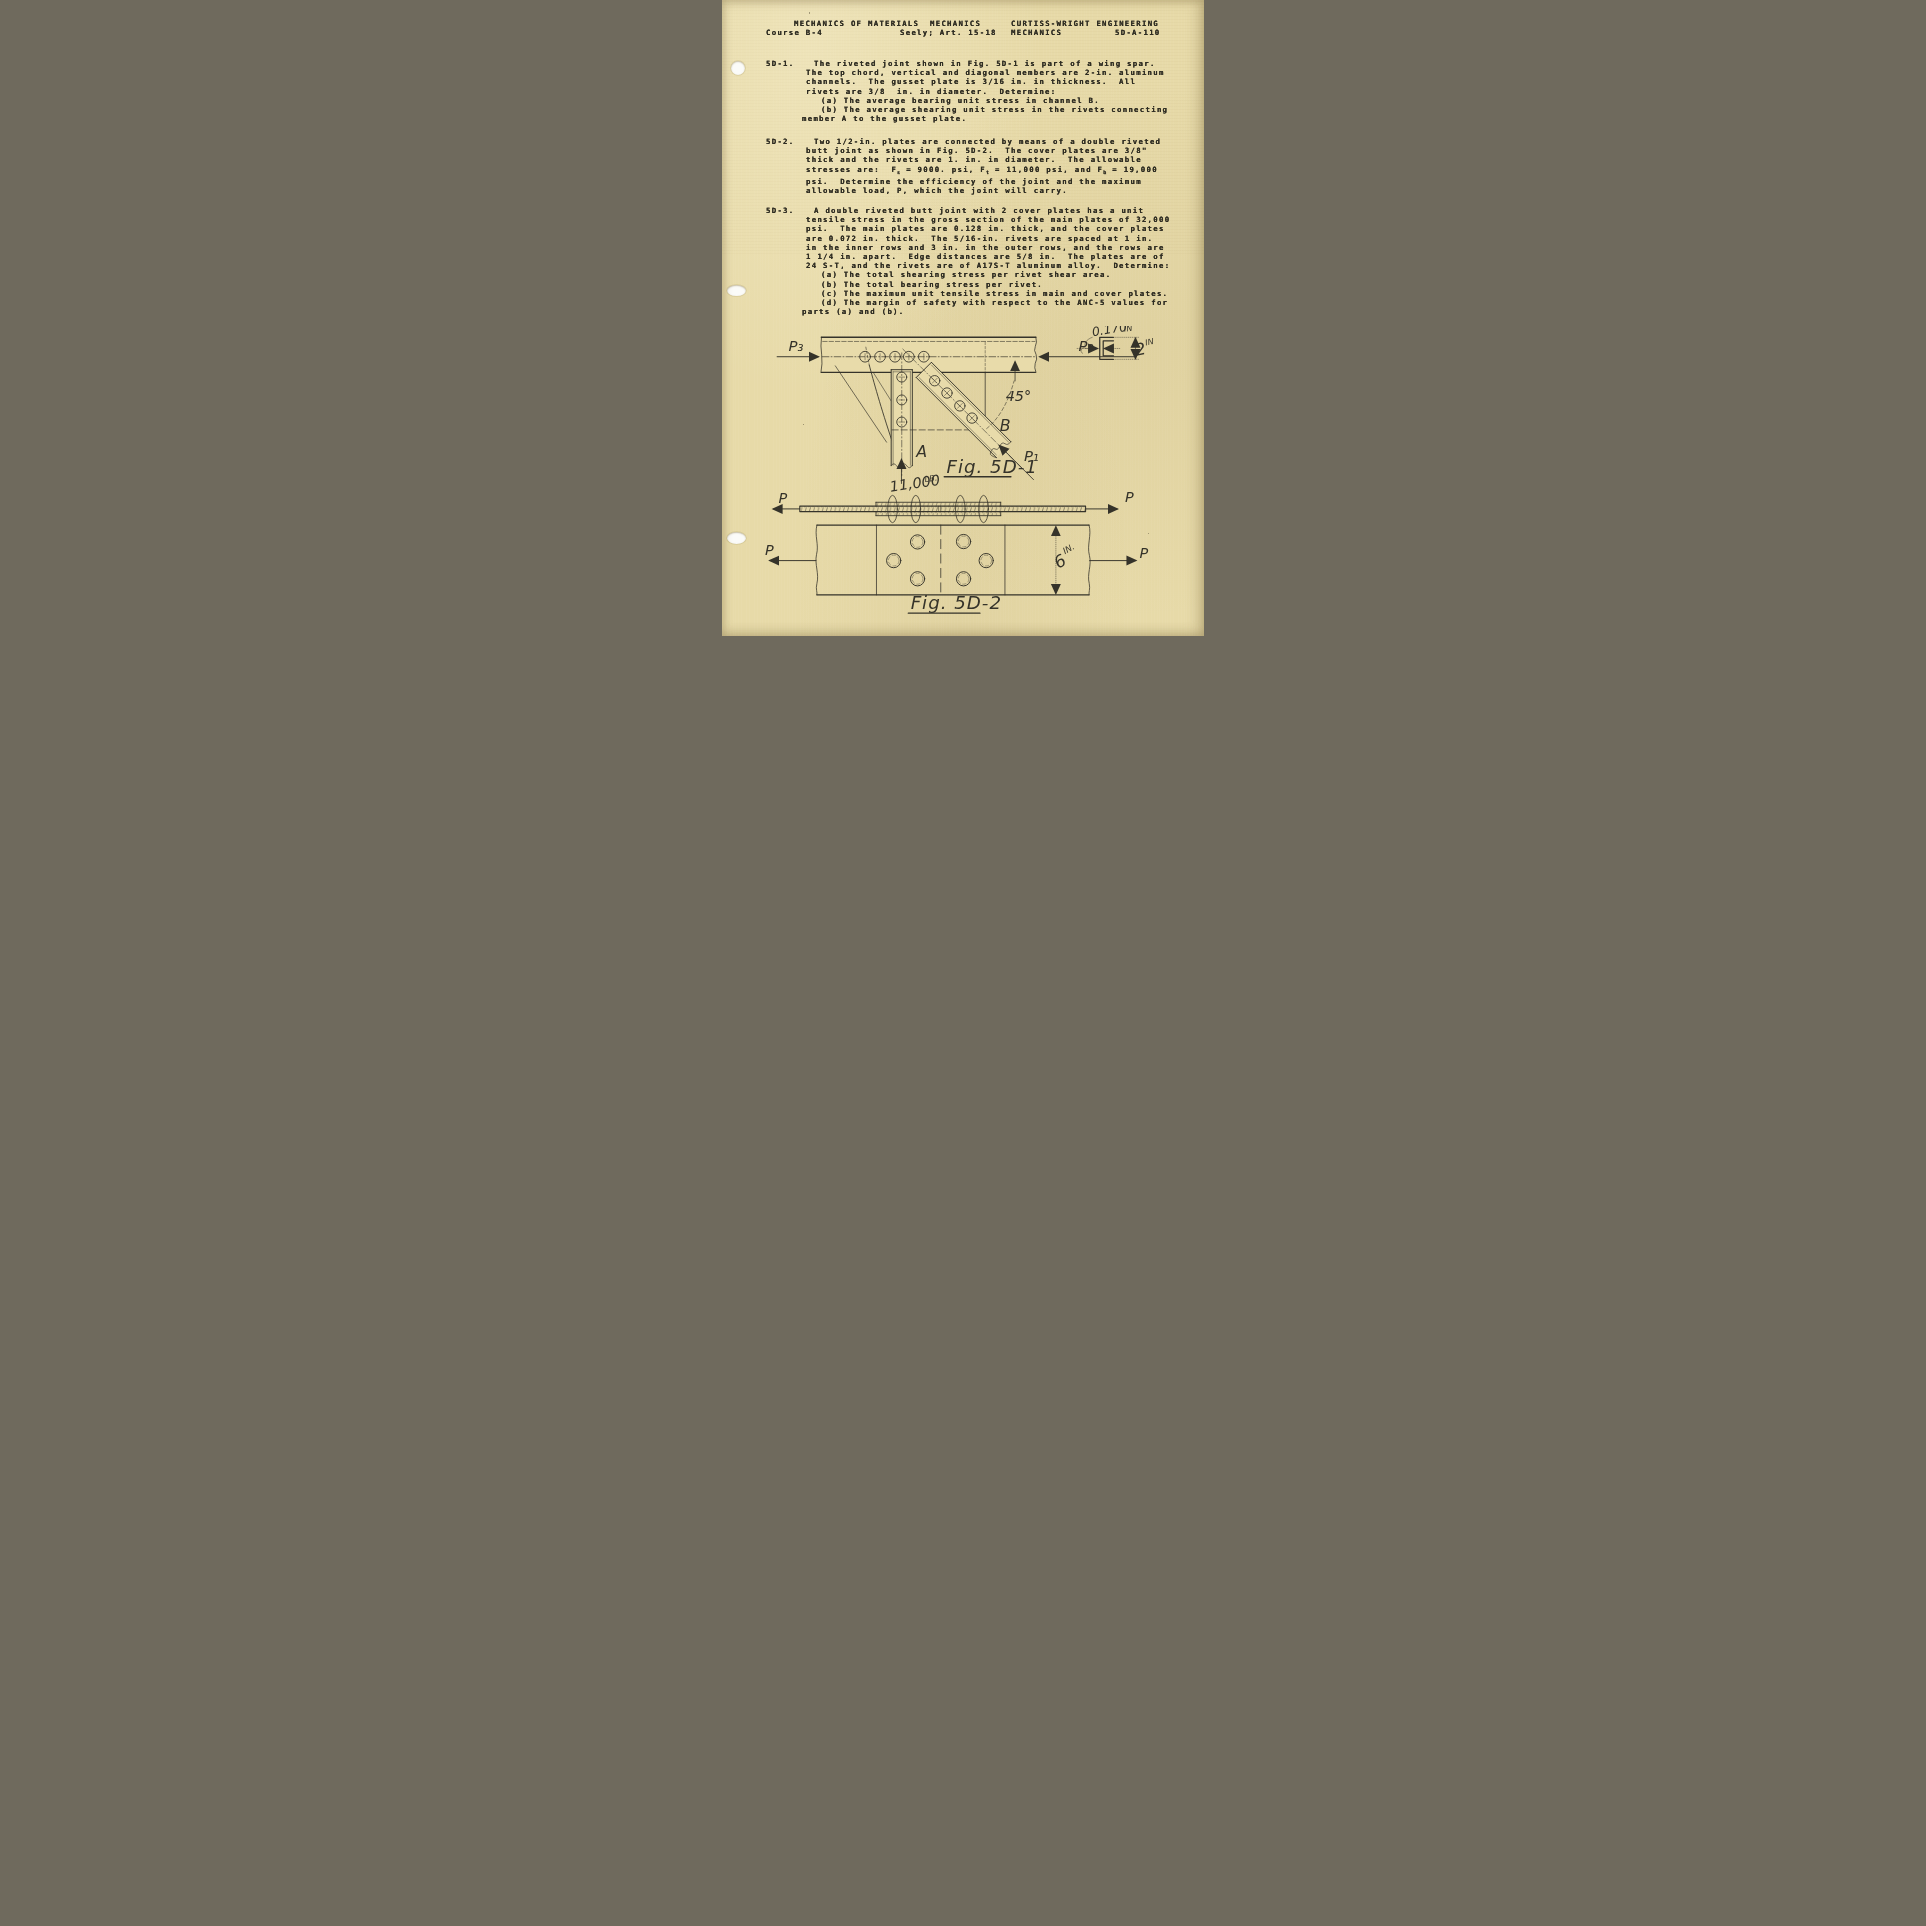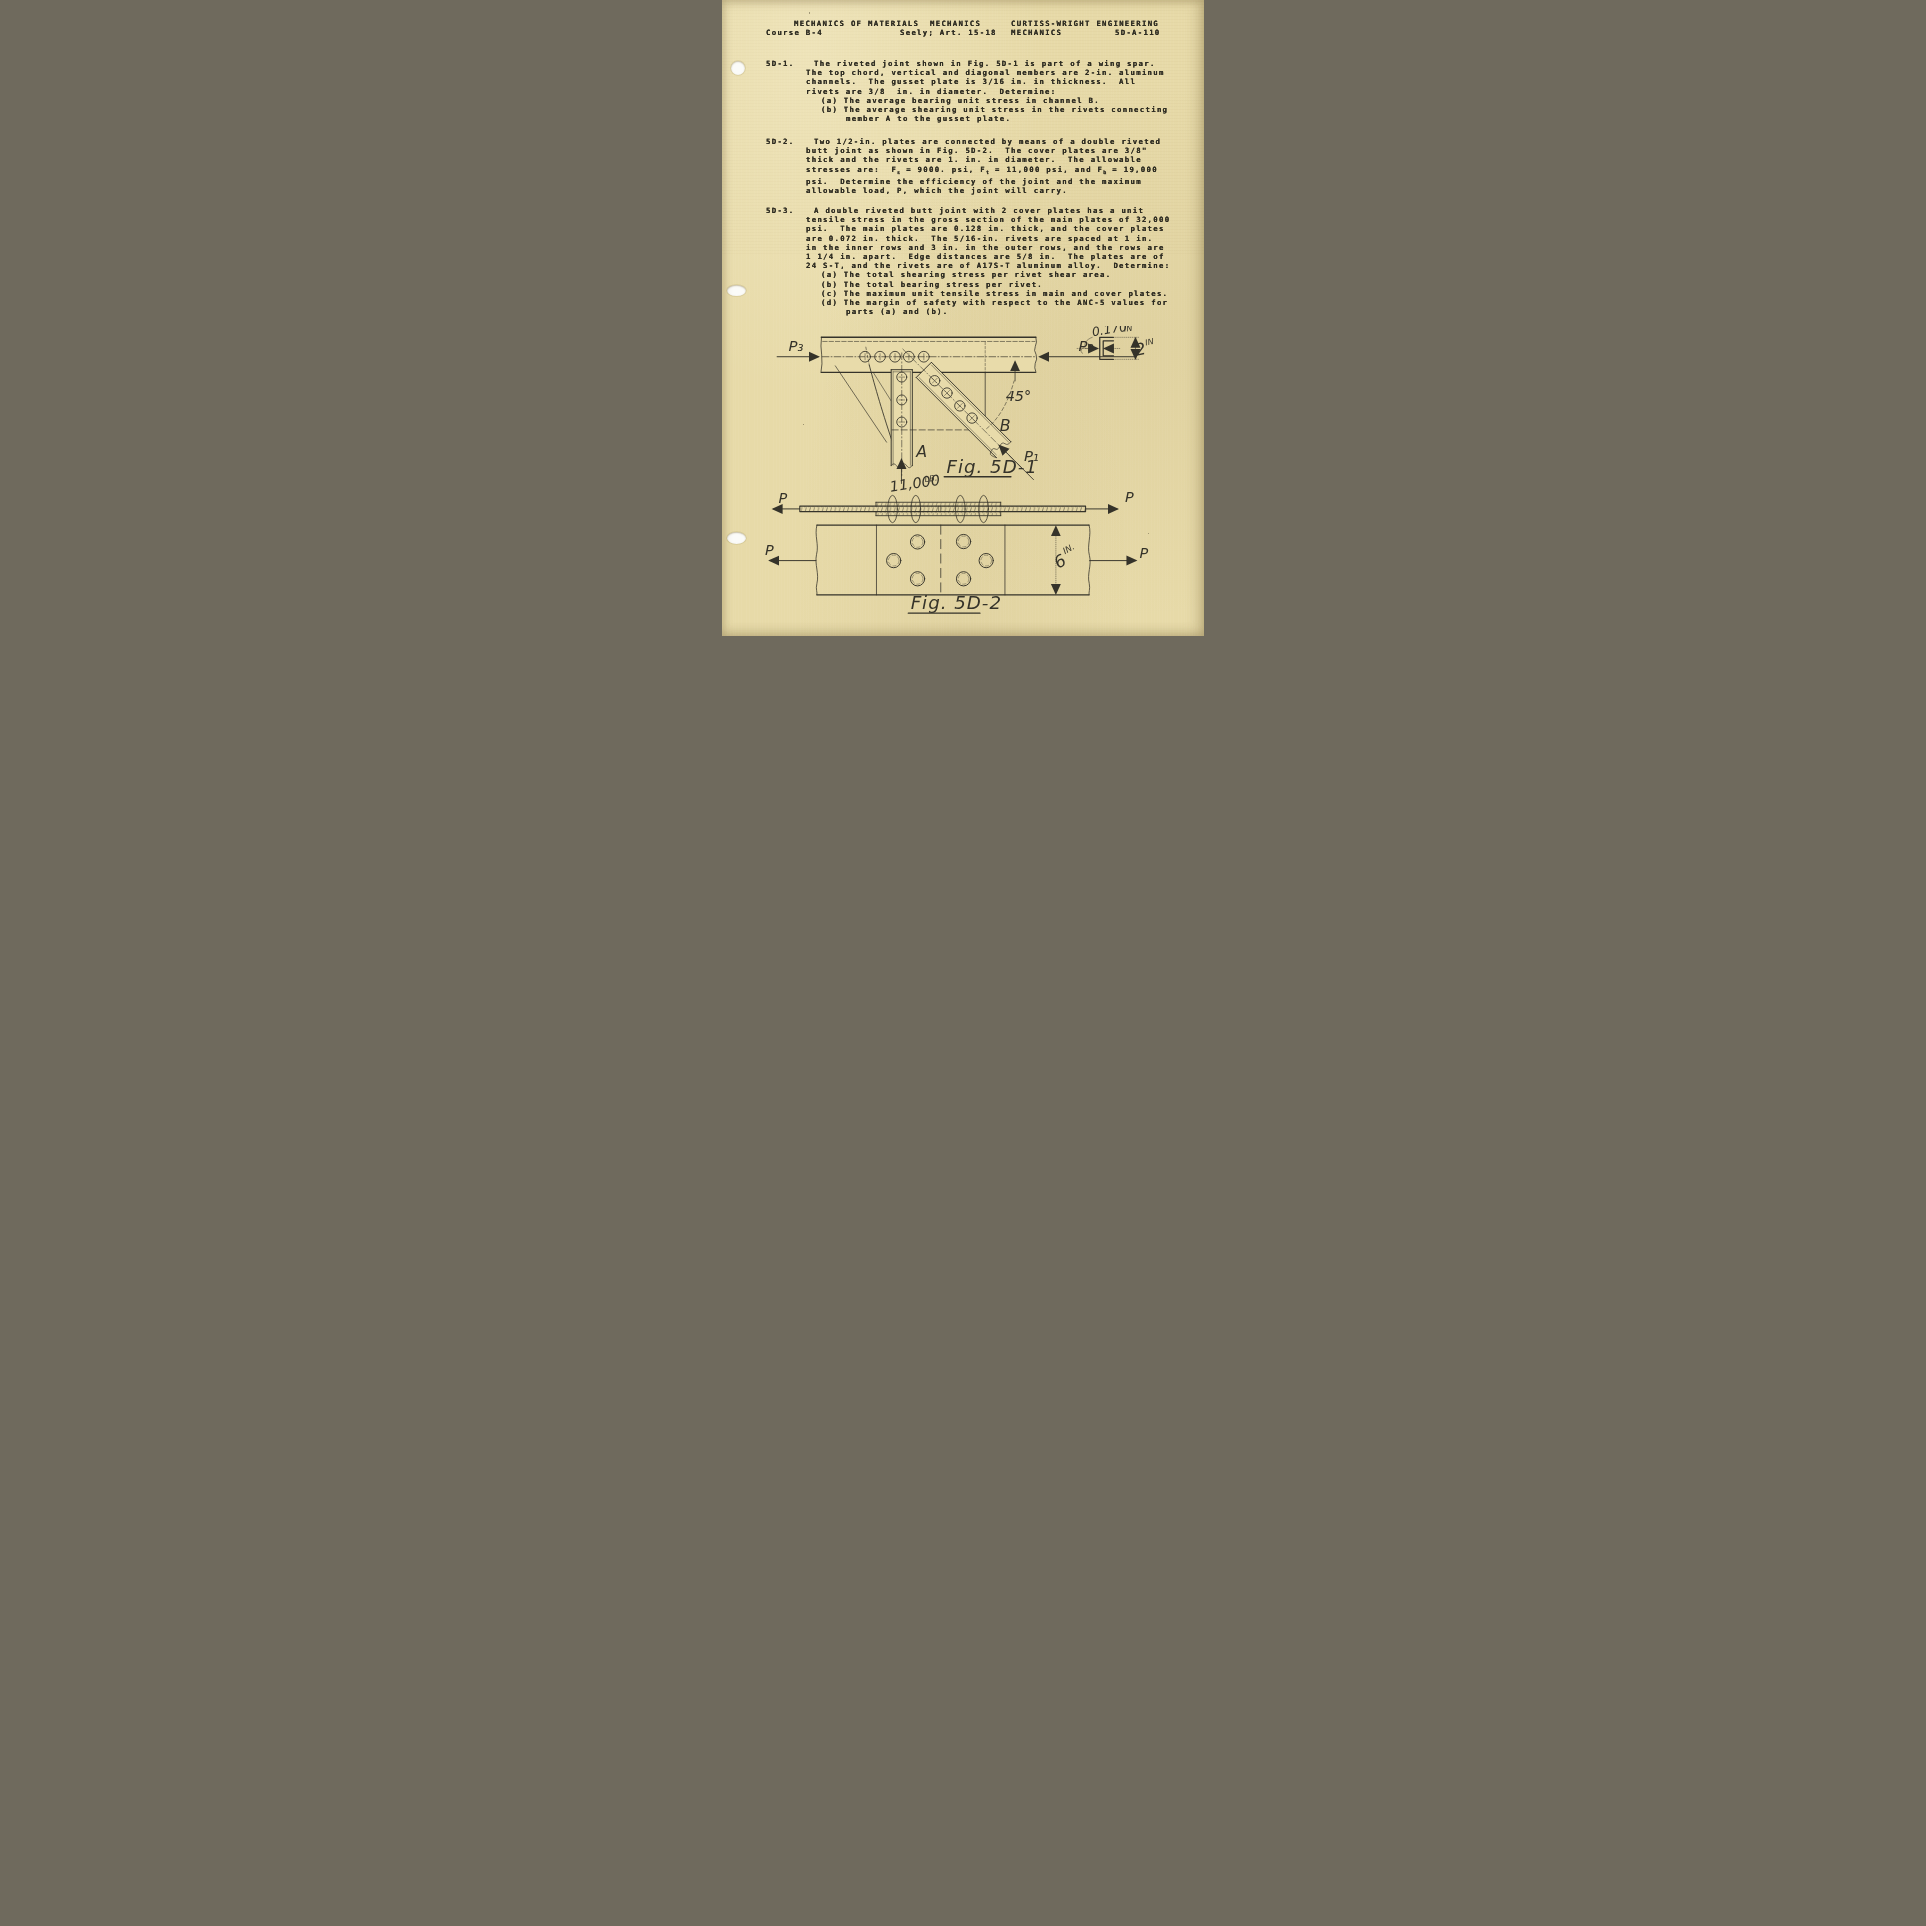--- a/index.html
+++ b/index.html
@@ -26,21 +26,21 @@
     position:absolute;
     font-size:7.3px;font-weight:700;letter-spacing:1.3px;line-height:9.2px;
     white-space:pre;
     color:#2e2c22;
     text-shadow:0 0 0.3px rgba(46,44,34,.85), 0.2px 0.2px 0 rgba(46,44,34,.25);
   }
   .problem{position:absolute;left:44px;font-size:7.3px;font-weight:700;letter-spacing:1.3px;line-height:9.2px;white-space:pre;text-shadow:0 0 0.3px rgba(46,44,34,.85), 0.2px 0.2px 0 rgba(46,44,34,.25);}
   .problem .ln{white-space:pre;}
   .problem .ln.t{margin-left:40px;}
   .problem .ln.a{margin-left:55px;}
-  .problem .ln.w{margin-left:80px;}
+  .problem .ln.w{margin-left:36px;}
   .problem .plabel{display:inline-block;width:48px;}
   sub{font-size:5px;letter-spacing:0.4px;}
   .hole{position:absolute;background:#fbfbf8;border-radius:50%;box-shadow:inset 0 0.8px 1.5px rgba(120,100,50,.45), 0 0 0 0.8px rgba(200,185,130,.5);}
   .figsvg{position:absolute;}
   .ink{stroke:#35332a;fill:none;stroke-linecap:round;stroke-linejoin:round;}
   .paperfill{fill:#e8dbaa;stroke:none;}
   text.hand{font-family:"DejaVu Sans","Liberation Sans",sans-serif;font-style:italic;fill:#35332a;stroke:none;}
   .speck{position:absolute;border-radius:50%;background:#4a432f;opacity:.55;}
 </style>
 </head>

